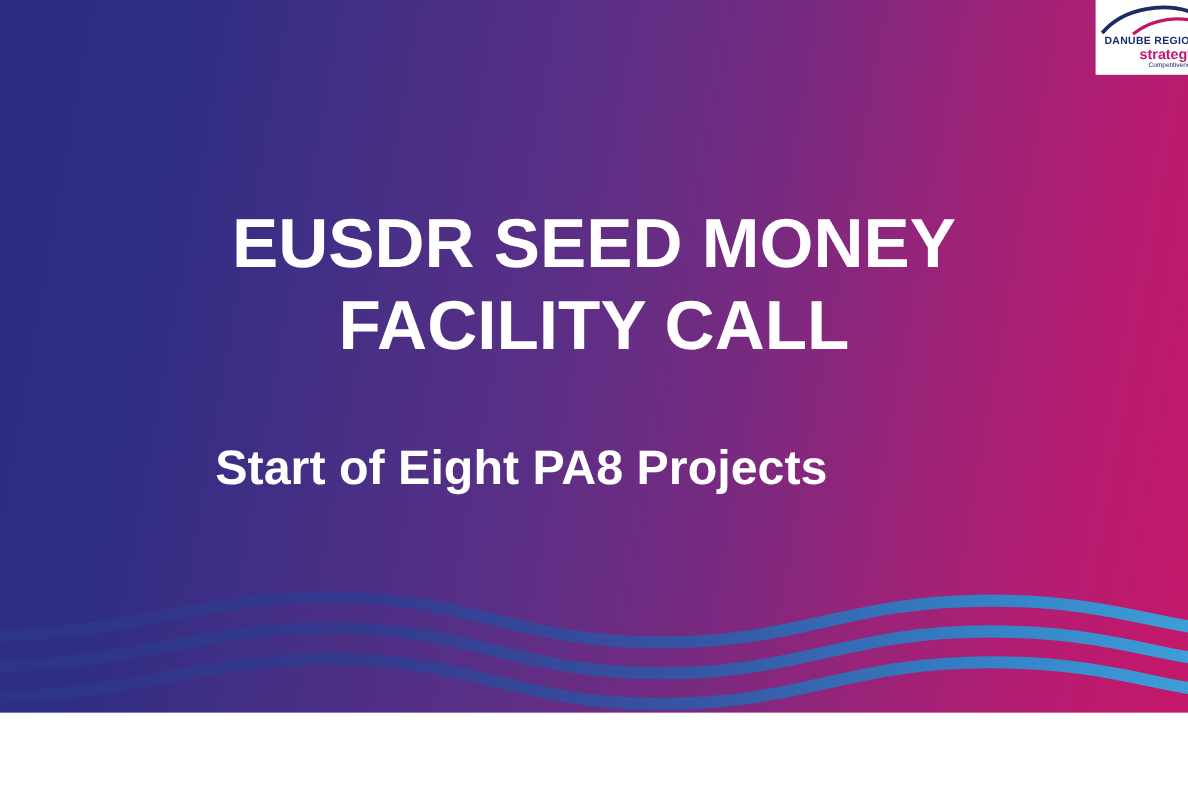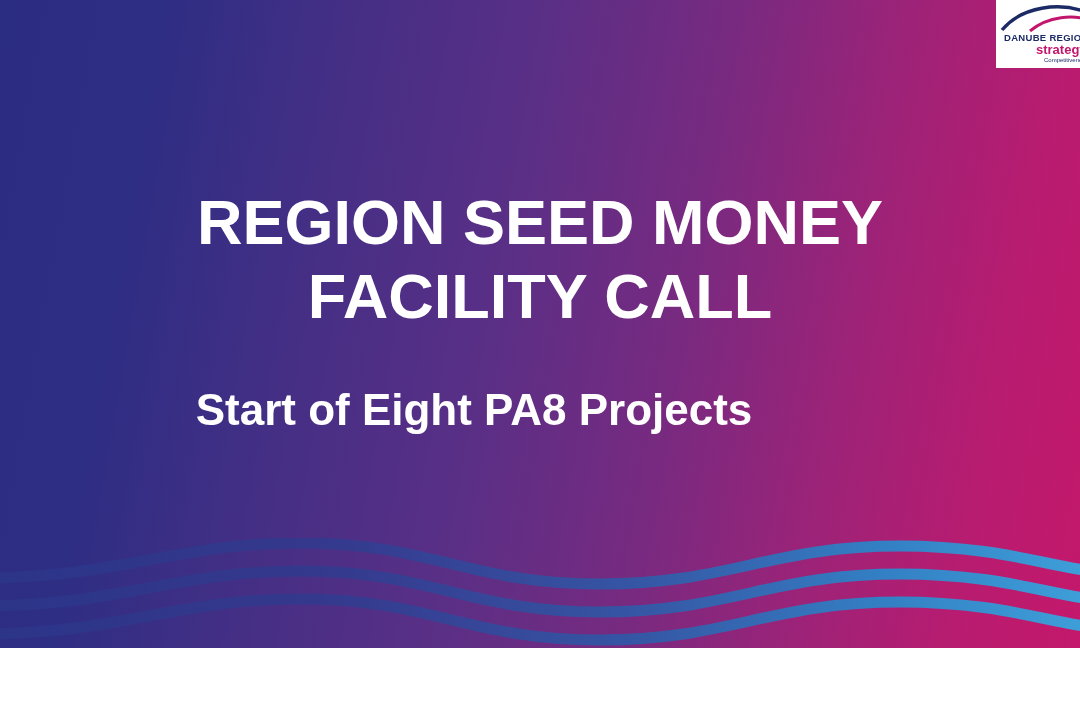--- a/index.html
+++ b/index.html
@@ -65,21 +65,21 @@
     font-weight: bold;
     font-size: 63px;
     line-height: 1.17;
     letter-spacing: 0px;
     text-align: center;
     white-space: pre-line;
   }
   .slide-subtitle {
     position: absolute;
     left: 0;
-    top: 384px;
+    top: 400px;
     width: 948px;
     margin: 0;
     color: #ffffff;
     font-family: "Liberation Sans", sans-serif;
     font-weight: bold;
     font-size: 44px;
     line-height: 1.2;
     text-align: center;
   }
 
@@ -159,21 +159,21 @@
         </linearGradient>
       </defs>
       <g fill="none" stroke="url(#waveGrad)" stroke-width="11" stroke-linecap="round">
         <path d="M-20,40 C 120,40 175,5 300,5 C 430,5 470,46 600,46 C 730,46 770,8 900,8 C 1010,8 1060,34 1110,34"></path>
         <path d="M-20,68 C 120,68 175,33 300,33 C 430,33 470,74 600,74 C 730,74 770,36 900,36 C 1010,36 1060,62 1110,62"></path>
         <path d="M-20,96 C 120,96 175,61 300,61 C 430,61 470,102 600,102 C 730,102 770,64 900,64 C 1010,64 1060,90 1110,90"></path>
       </g>
     </svg>
 
     <div class="title-block">
-      <h1 class="slide-title">REGION SEED MONEY
+      <h1 class="slide-title">EUSDR SEED MONEY
 FACILITY CALL</h1>
     </div>
 
     <h2 class="slide-subtitle">Start of Eight PA8 Projects</h2>
 
     <div class="corner-logo">
       <svg class="cl-arc" viewBox="0 0 112 30">
         <path d="M2,28 C 22,4 60,0 86,10 C 98,15 105,22 110,29" fill="none" stroke="#1c2b66" stroke-width="3.4"></path>
         <path d="M30,29 C 48,14 74,12 92,19 C 101,23 107,27 111,30" fill="none" stroke="#c2166c" stroke-width="3"></path>
       </svg>

